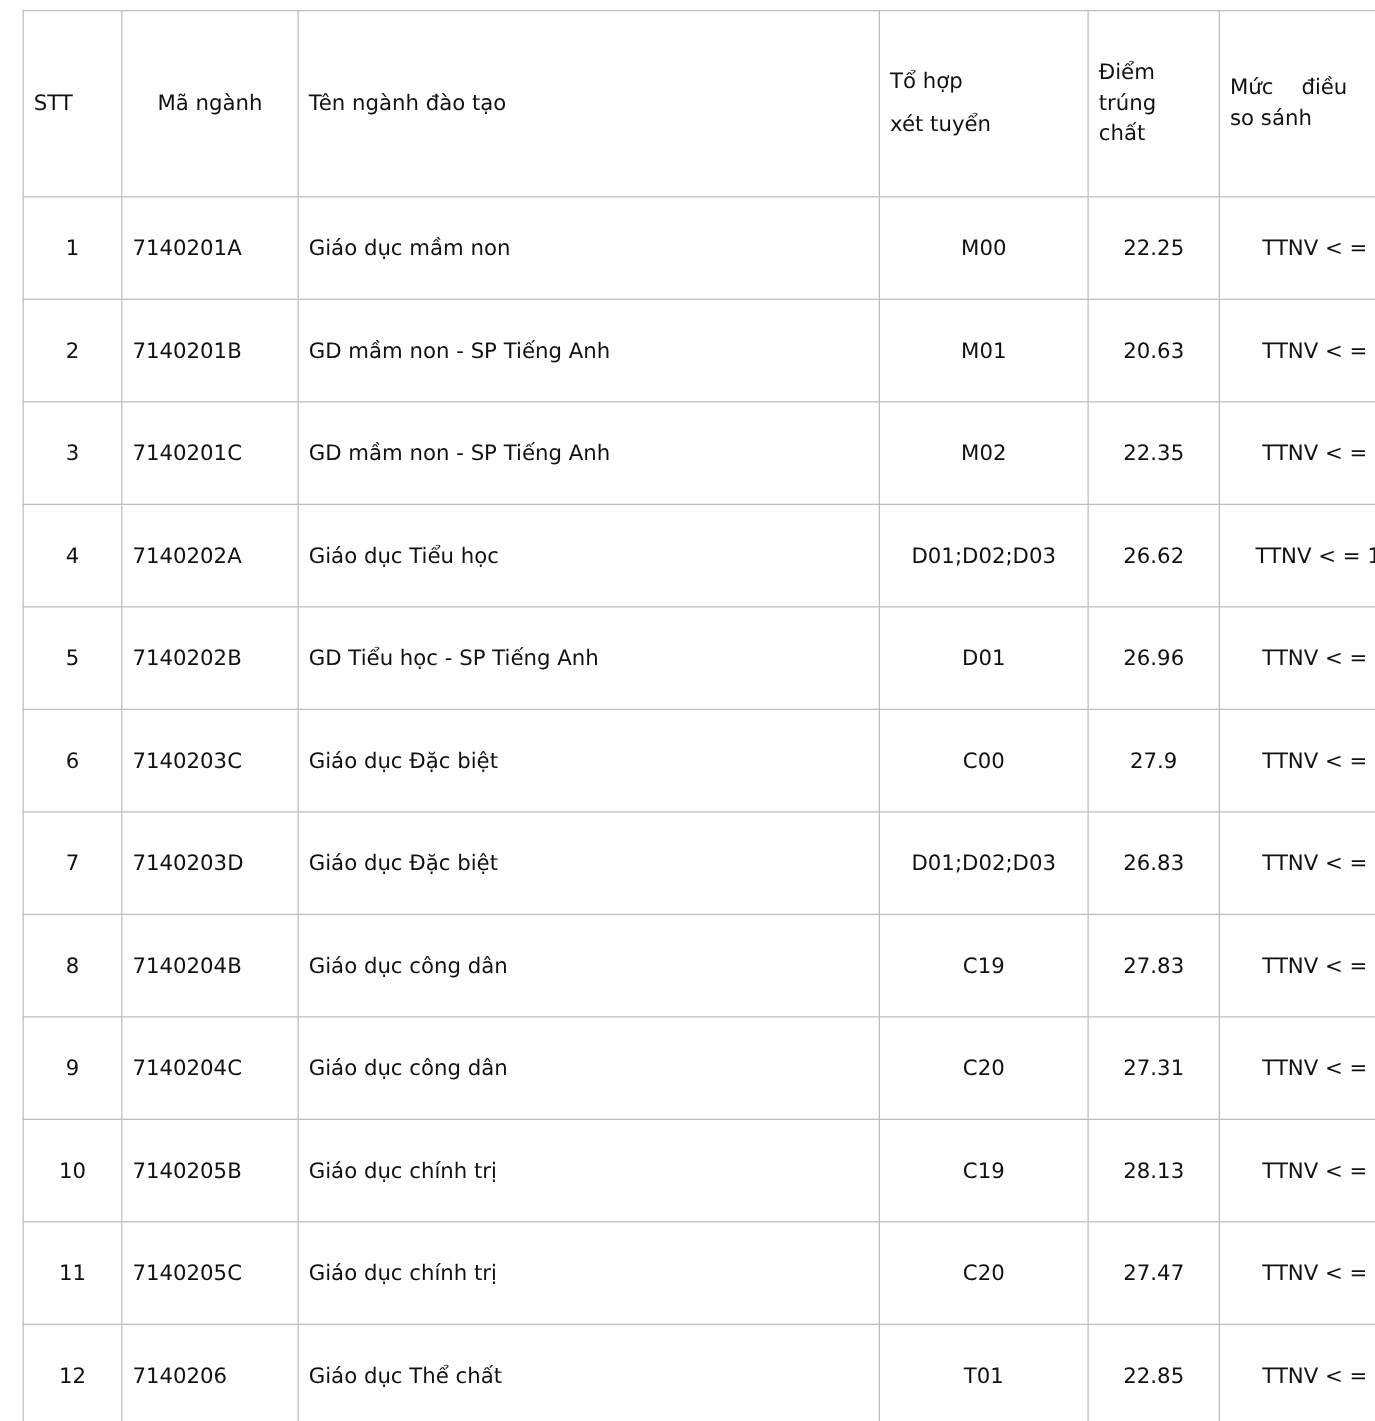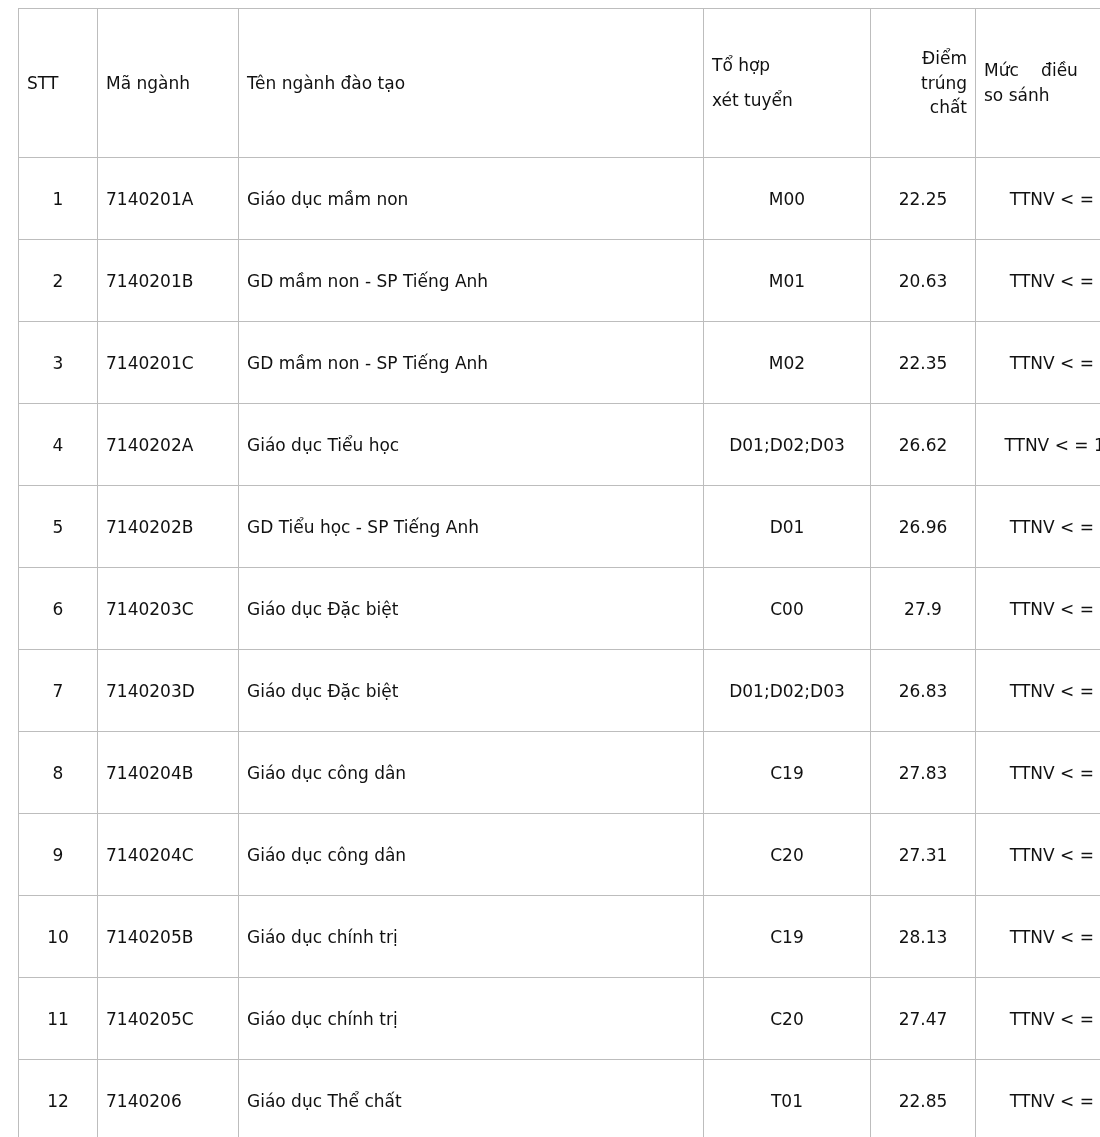--- a/index.html
+++ b/index.html
@@ -37,24 +37,24 @@
   }
   thead th {
     font-weight: bold;
     font-size: 17px;
     height: 148px;
     padding-top: 4px;
     padding-bottom: 4px;
     vertical-align: middle;
   }
   th.h-stt { width: 62px; text-align: left; padding-left: 14px; }
-  th.h-ma { width: 124px; text-align: left; padding-left: 12px; }
+  th.h-ma { width: 124px; text-align: center; padding-left: 12px; }
   th.h-ten { width: 448px; text-align: left; padding-left: 12px; }
   th.h-to { width: 150px; text-align: left; padding-left: 12px; }
-  th.h-diem { width: 88px; text-align: right; padding-left: 10px; margin-left: 17px; }
+  th.h-diem { width: 88px; text-align: left; padding-left: 10px; margin-left: 17px; }
   th.h-muc { width: 152px; text-align: left; padding-left: 12px; }
 
   th .hline { display: block; line-height: 1.45; }
   th.h-to .hline1 { margin-bottom: 10px; }
   th.h-muc .hl-justify {
     display: block;
     text-align: justify;
     text-align-last: justify;
     line-height: 1.5;
   }

